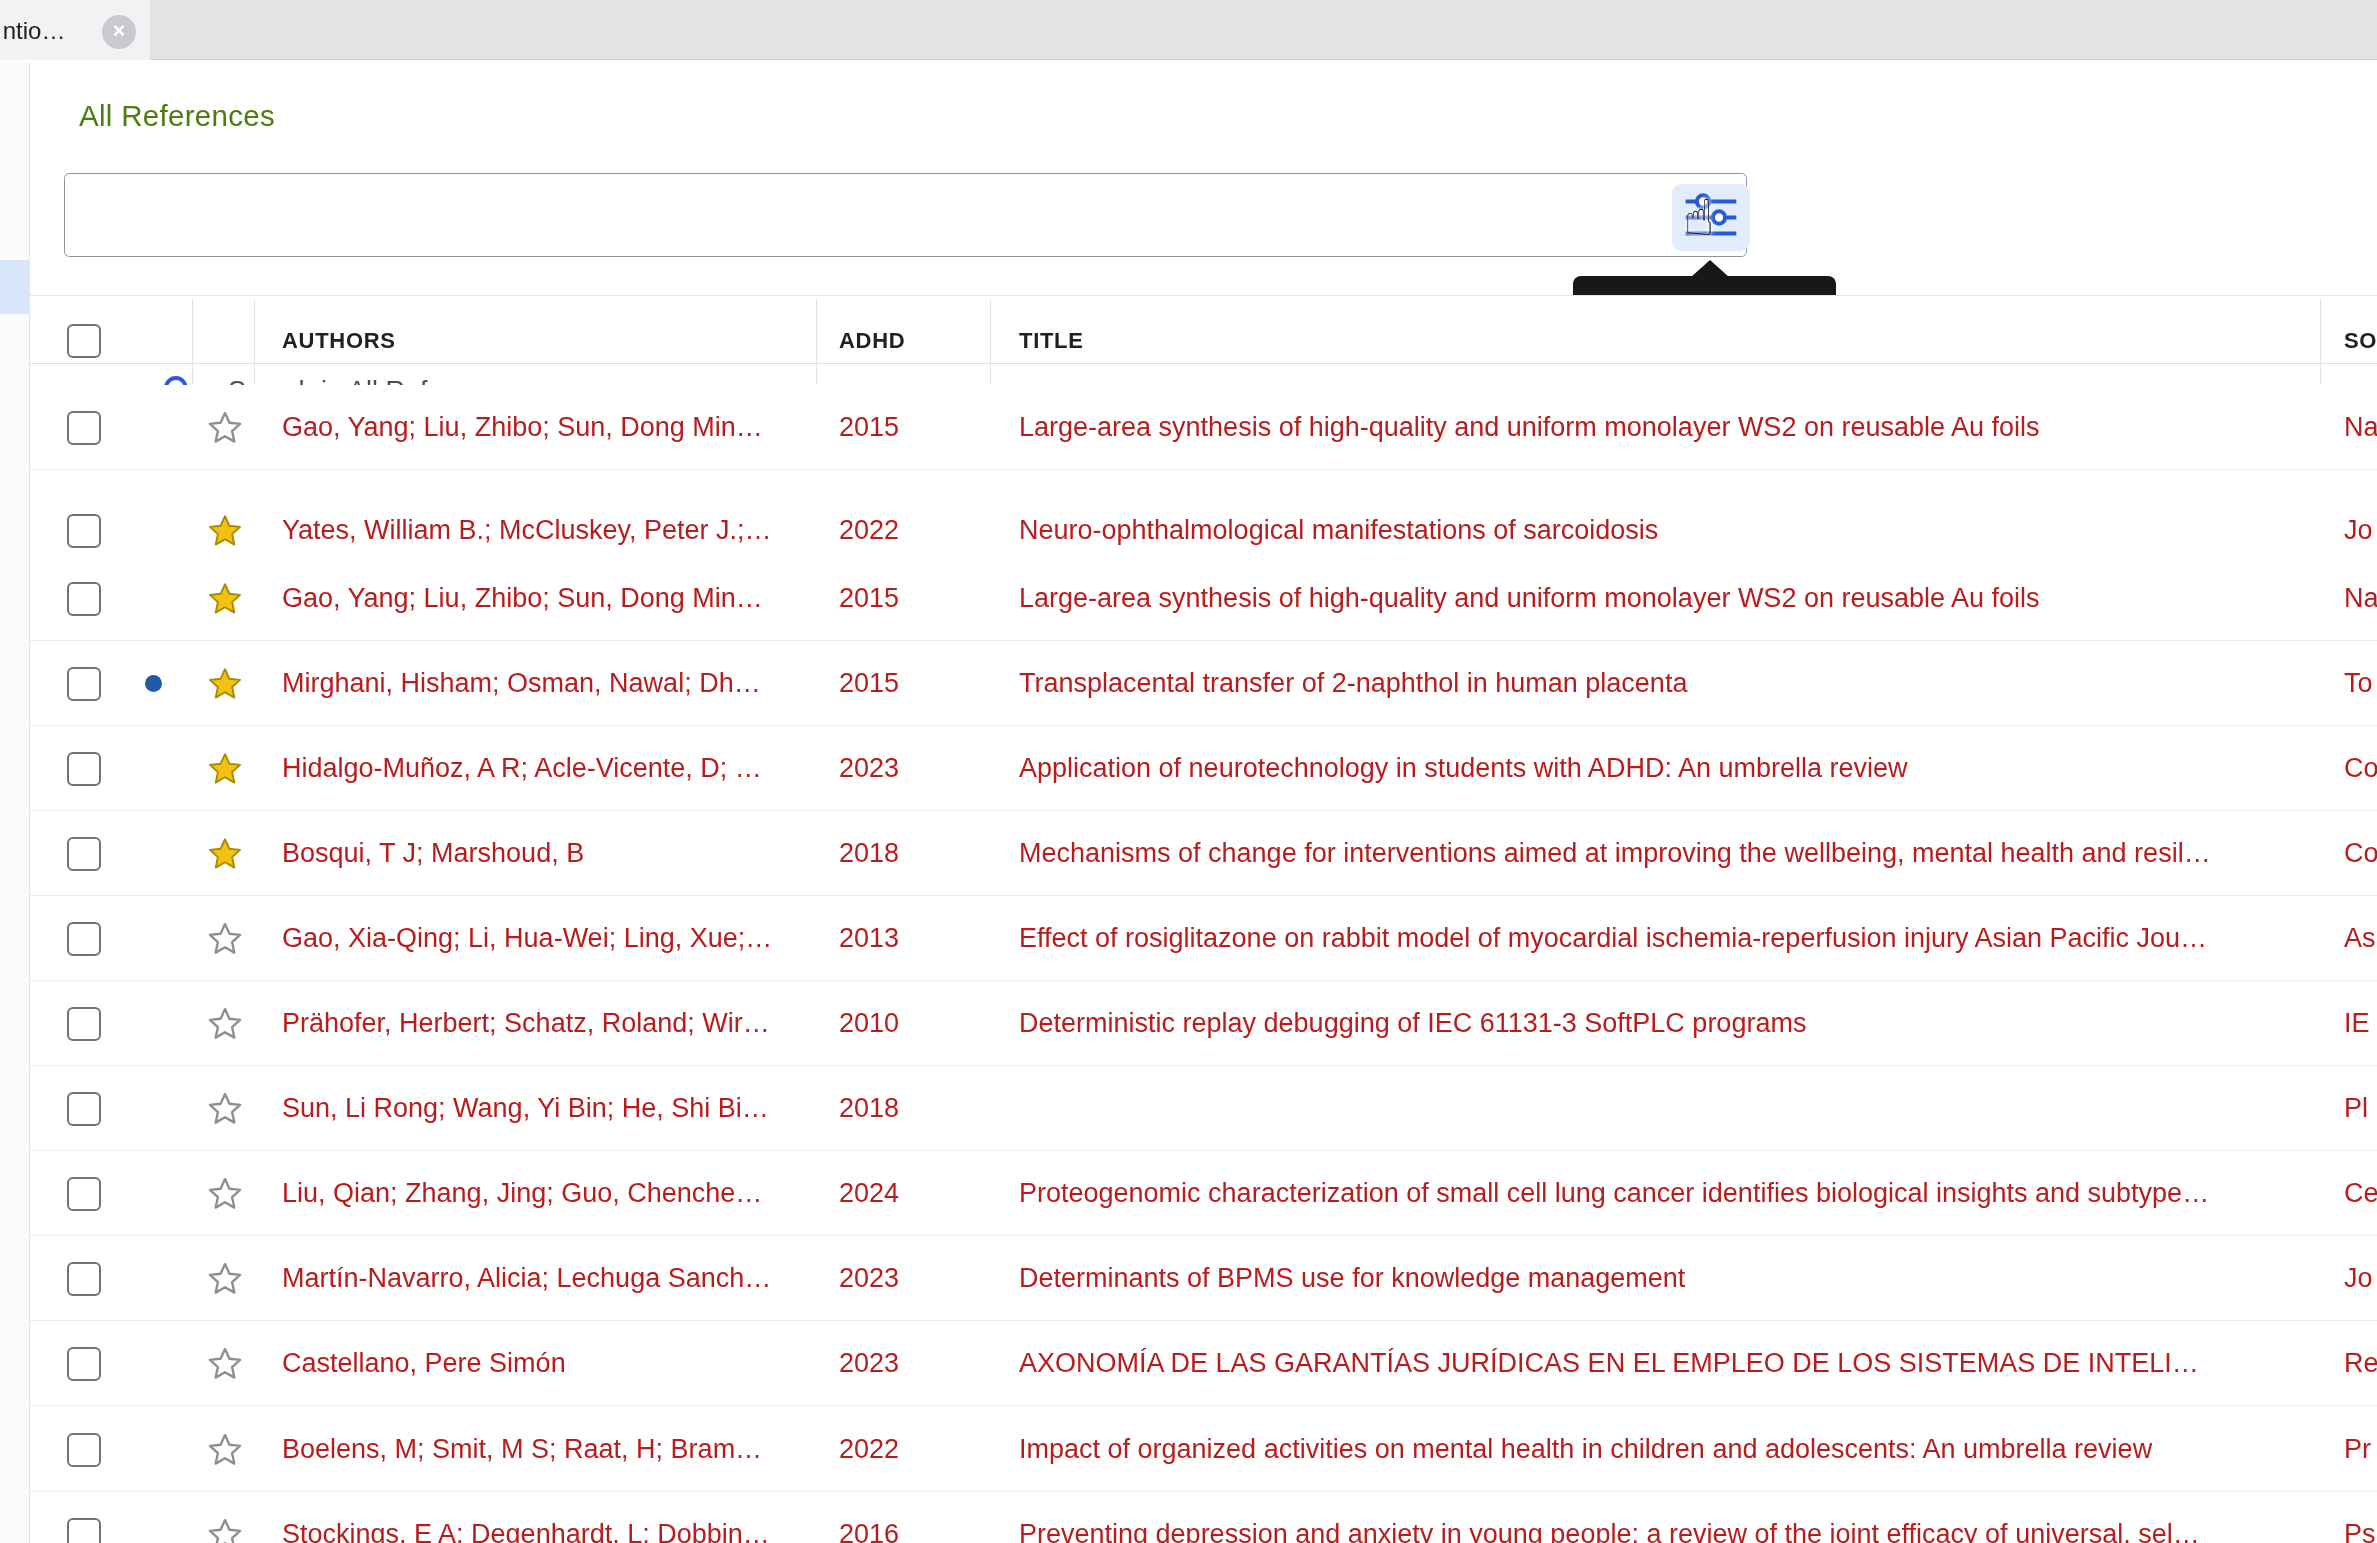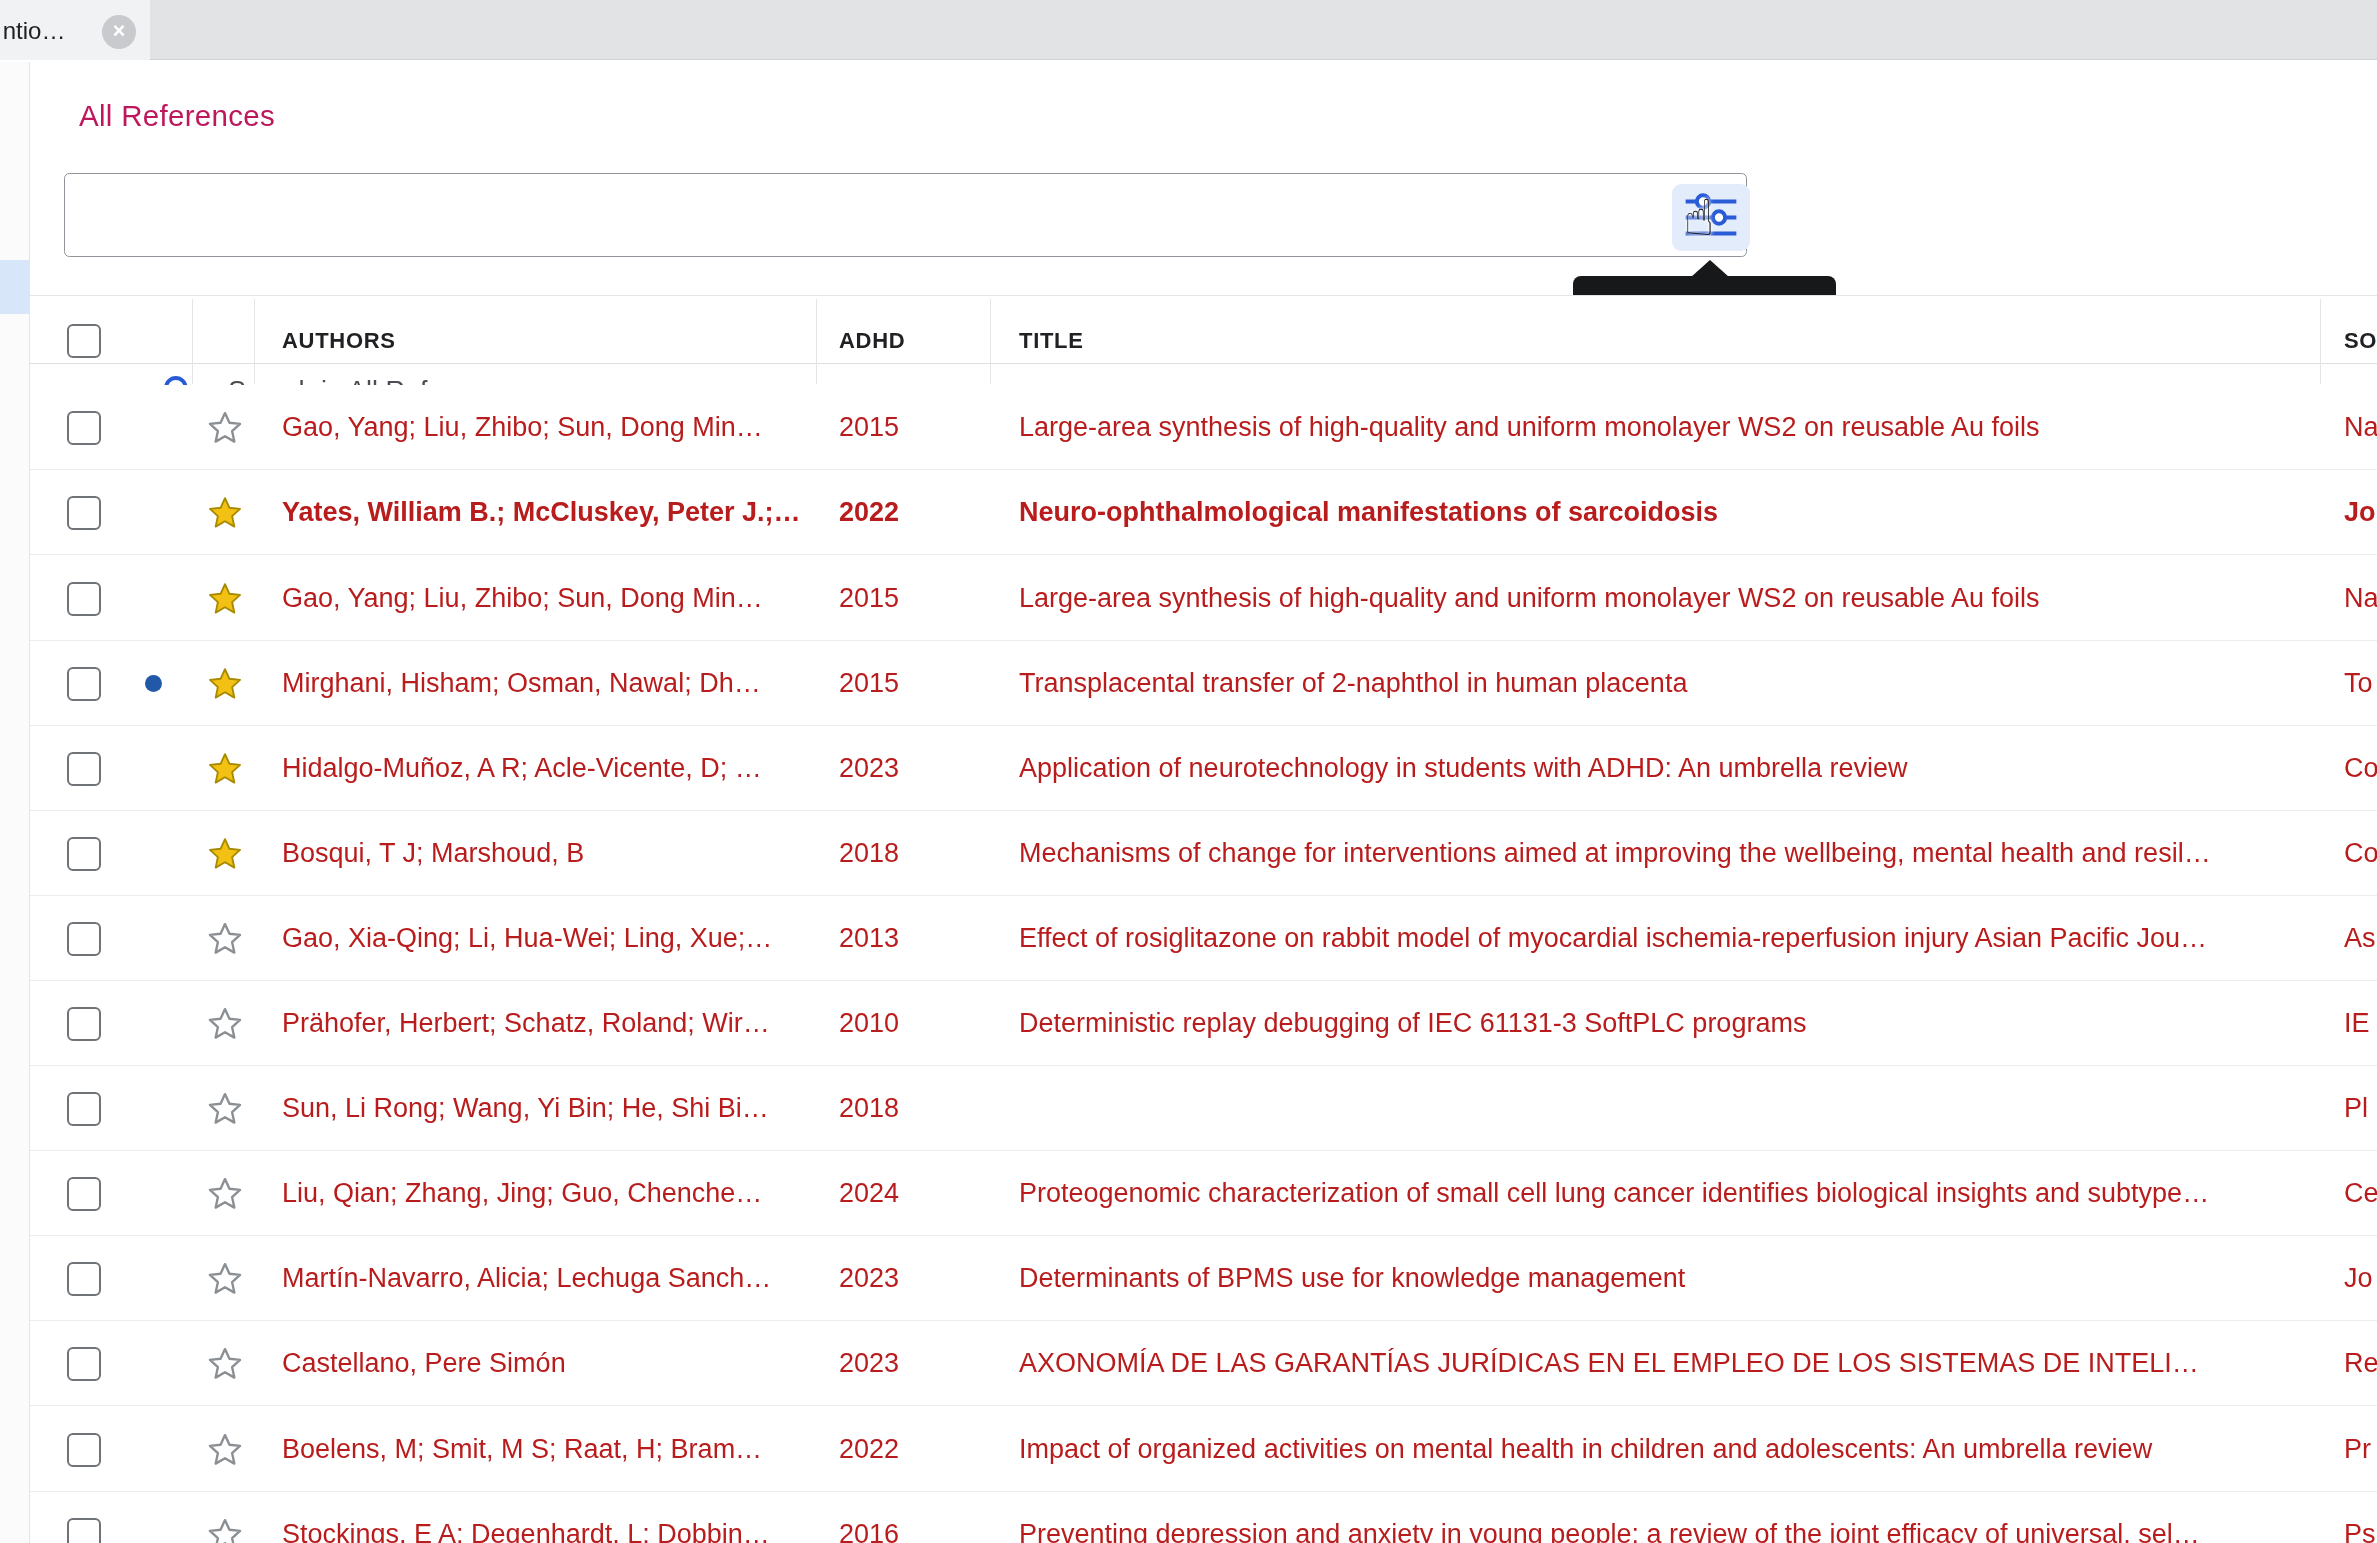--- a/index.html
+++ b/index.html
@@ -11,21 +11,21 @@
   
   .tabbar{position:absolute;left:0;top:0;width:2377px;height:60px;background:#e2e3e5;border-bottom:1.3px solid #cfd1d4;}
   .tab{position:absolute;left:0;top:0;width:150px;height:60px;background:#f1f2f4;}
   .tab-title{position:absolute;left:2.7px;top:17.4px;font-size:24px;color:#202124;white-space:nowrap;}
   .tab-close{position:absolute;left:102px;top:14.7px;width:34px;height:34px;border-radius:50%;background:#c9cacd;
     display:flex;align-items:center;justify-content:center;color:#ffffff;font-size:21.4px;font-weight:bold;line-height:1;}
   
   .content{position:absolute;left:0;top:62px;width:2377px;height:1482px;background:#ffffff;}
   .sliver{position:absolute;left:0;top:62px;width:29.5px;height:1482px;background:#fbfbfc;border-right:1.3px solid #e3e4e6;}
   .sliver-selection{position:absolute;left:0;top:198px;width:29.5px;height:54px;background:#d8e6fa;}
-  .page-title{position:absolute;left:79px;top:99px;font-size:29.5px;font-weight:400;color:#be185d;letter-spacing:0.3px;}
+  .page-title{position:absolute;left:79px;top:99px;font-size:29.5px;font-weight:400;color:#4d7c0f;letter-spacing:0.3px;}
   
   .searchbar{position:absolute;left:64px;top:173px;width:1683px;height:84px;background:#ffffff;
     border:1.3px solid #8f949a;border-radius:5.4px;}
   .search-glass{position:absolute;left:95px;top:198px;width:38px;height:38px;}
   .search-placeholder{position:absolute;left:163px;top:202px;font-size:27px;color:#4a4d52;white-space:nowrap;}
   .adv-btn{position:absolute;left:1671px;top:183px;width:78px;height:67px;border-radius:9.4px;background:#e2ecfb;}
   .adv-icon{position:absolute;left:10.7px;top:8px;width:56px;height:51px;}
   .hand-cursor{position:absolute;left:12px;top:5.4px;font-family:"DejaVu Sans",sans-serif;font-size:50px;color:#17181a;
     text-shadow:0 0 2.7px #ffffff,0 0 4px #ffffff,0 0 5.4px #ffffff;}
   
@@ -126,21 +126,21 @@
         <path d="M12 2.6l2.8 6.1 6.7.7-5 4.6 1.4 6.6L12 17.2 6.1 20.6l1.4-6.6-5-4.6 6.7-.7z" fill="none" stroke="#8a8f94" stroke-width="1.5" stroke-linejoin="round"></path>
       </svg>
 
     </div>
     <div class="cell authors">Gao, Yang; Liu, Zhibo; Sun, Dong Min…</div>
     <div class="cell year">2015</div>
     <div class="cell title">Large-area synthesis of high-quality and uniform monolayer WS2 on reusable Au foils</div>
     <div class="cell source">Na</div>
   </div>
 
-  <div class="row starred" style="top: 470px; font-weight: bold;">
+  <div class="row starred" style="top: 488px;">
     <div class="cbox"></div>
 
     <div class="star">
 
       <svg class="star-filled" viewBox="0 0 24 24">
         <path d="M12 2.6l2.8 6.1 6.7.7-5 4.6 1.4 6.6L12 17.2 6.1 20.6l1.4-6.6-5-4.6 6.7-.7z" fill="#f2c113" stroke="#a88a00" stroke-width="1.2" stroke-linejoin="round"></path>
       </svg>
     </div>
     <div class="cell authors">Yates, William B.; McCluskey, Peter J.;…</div>
     <div class="cell year">2022</div>

